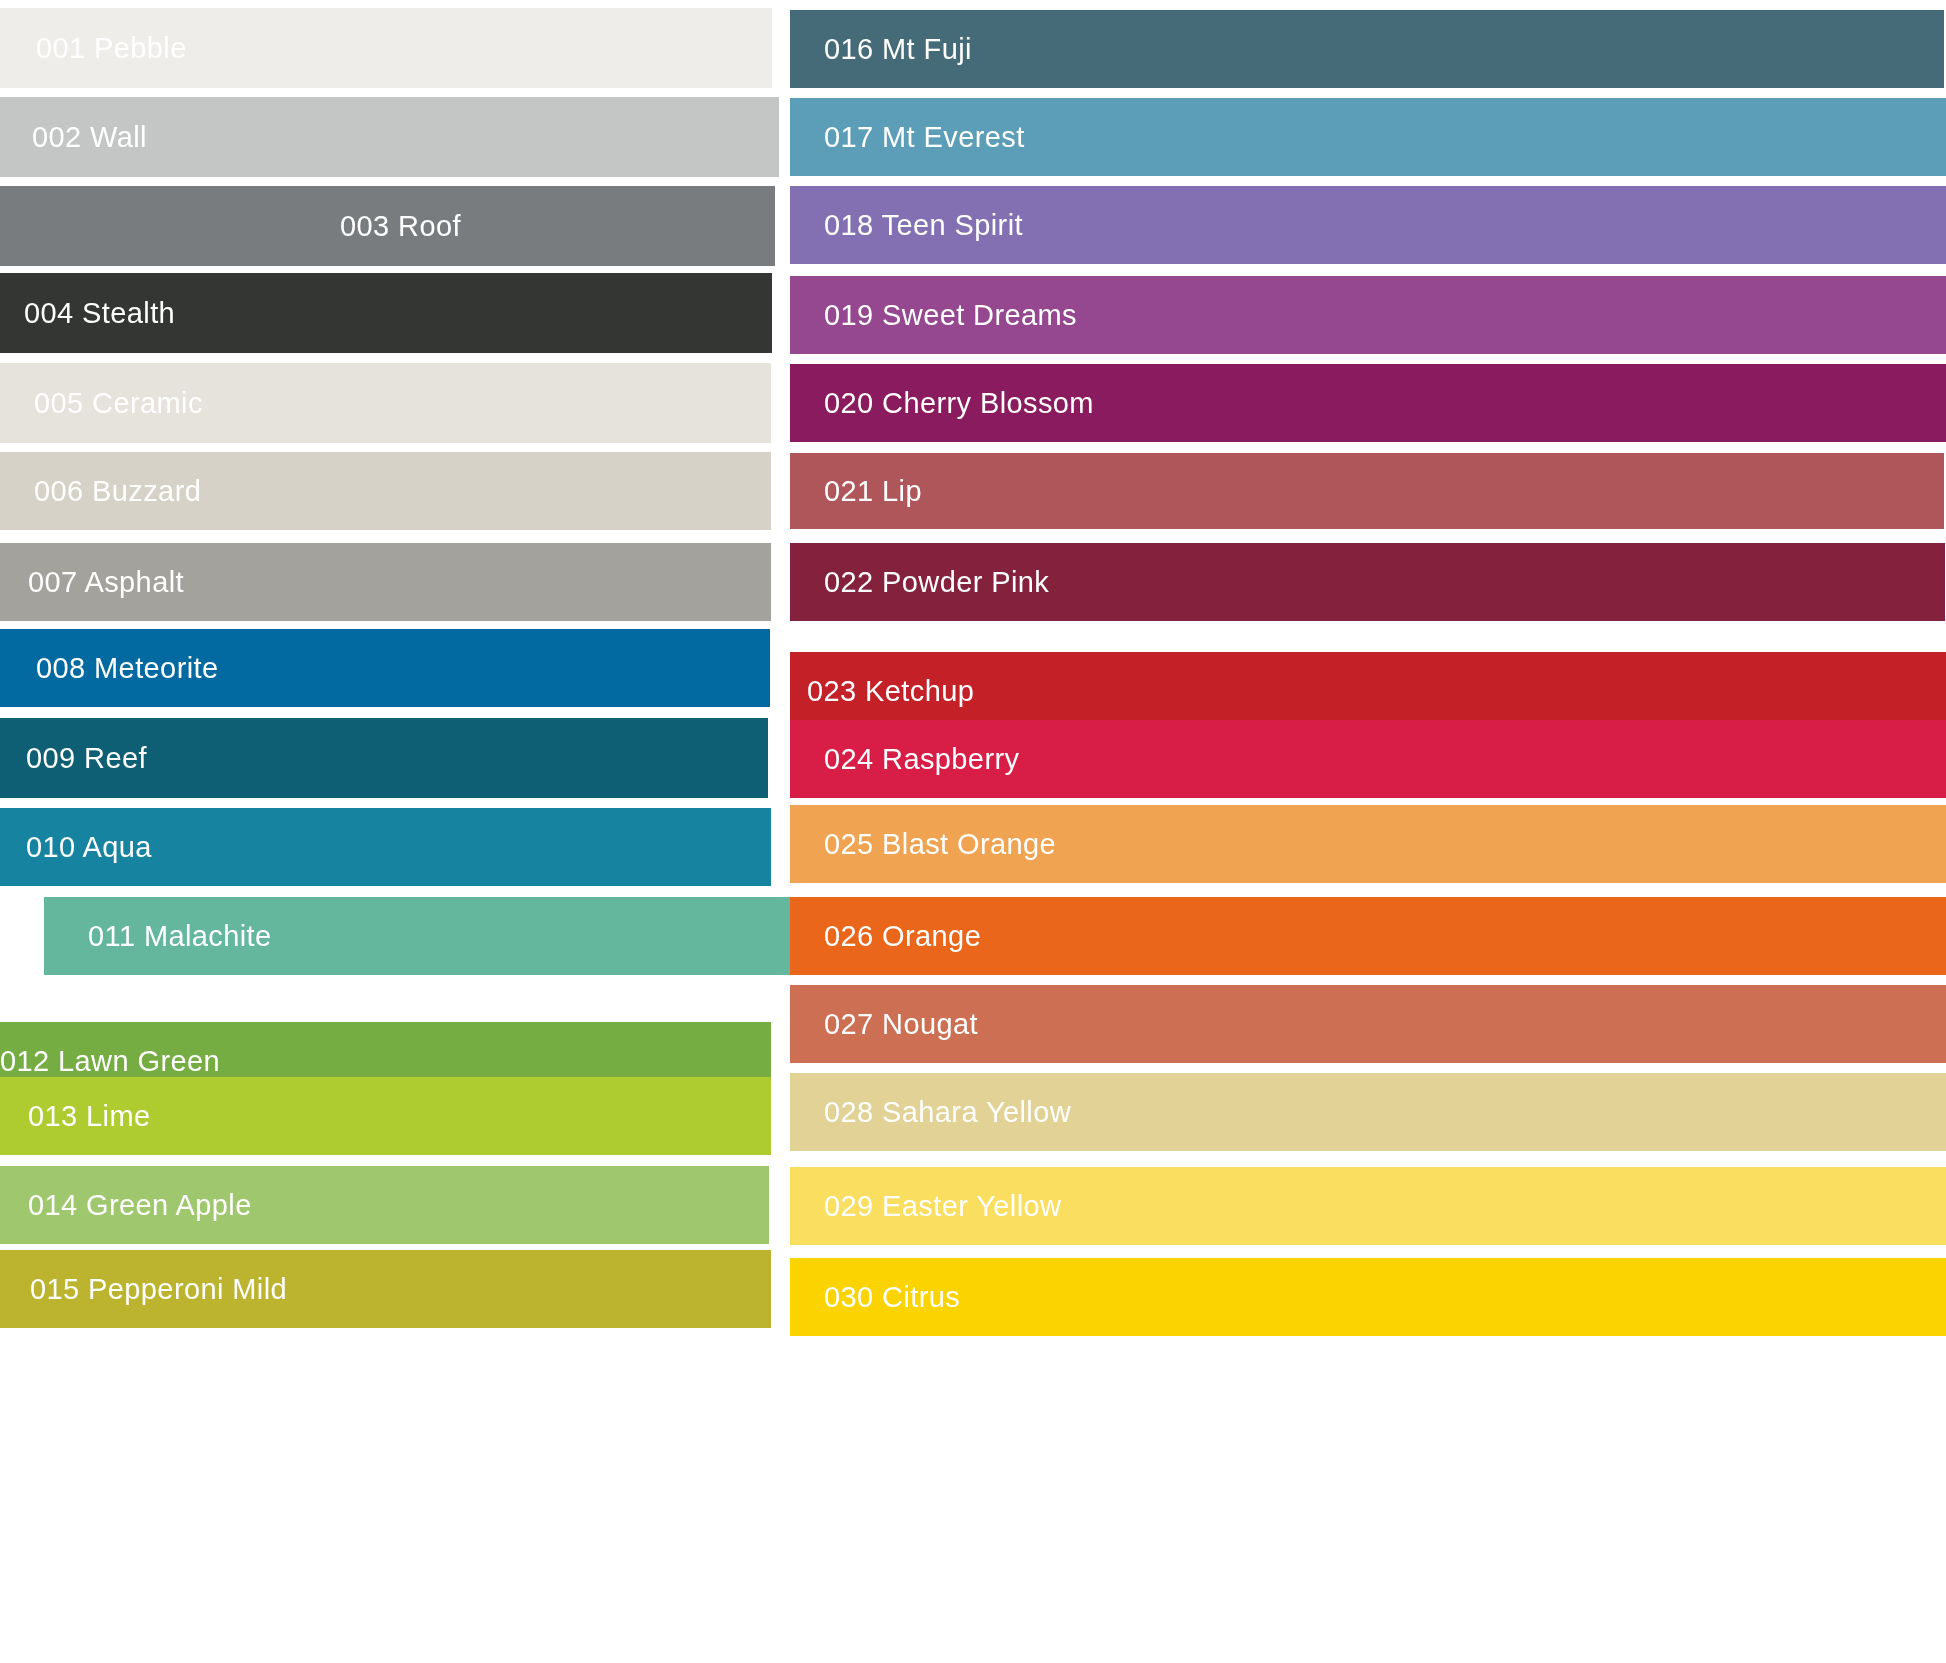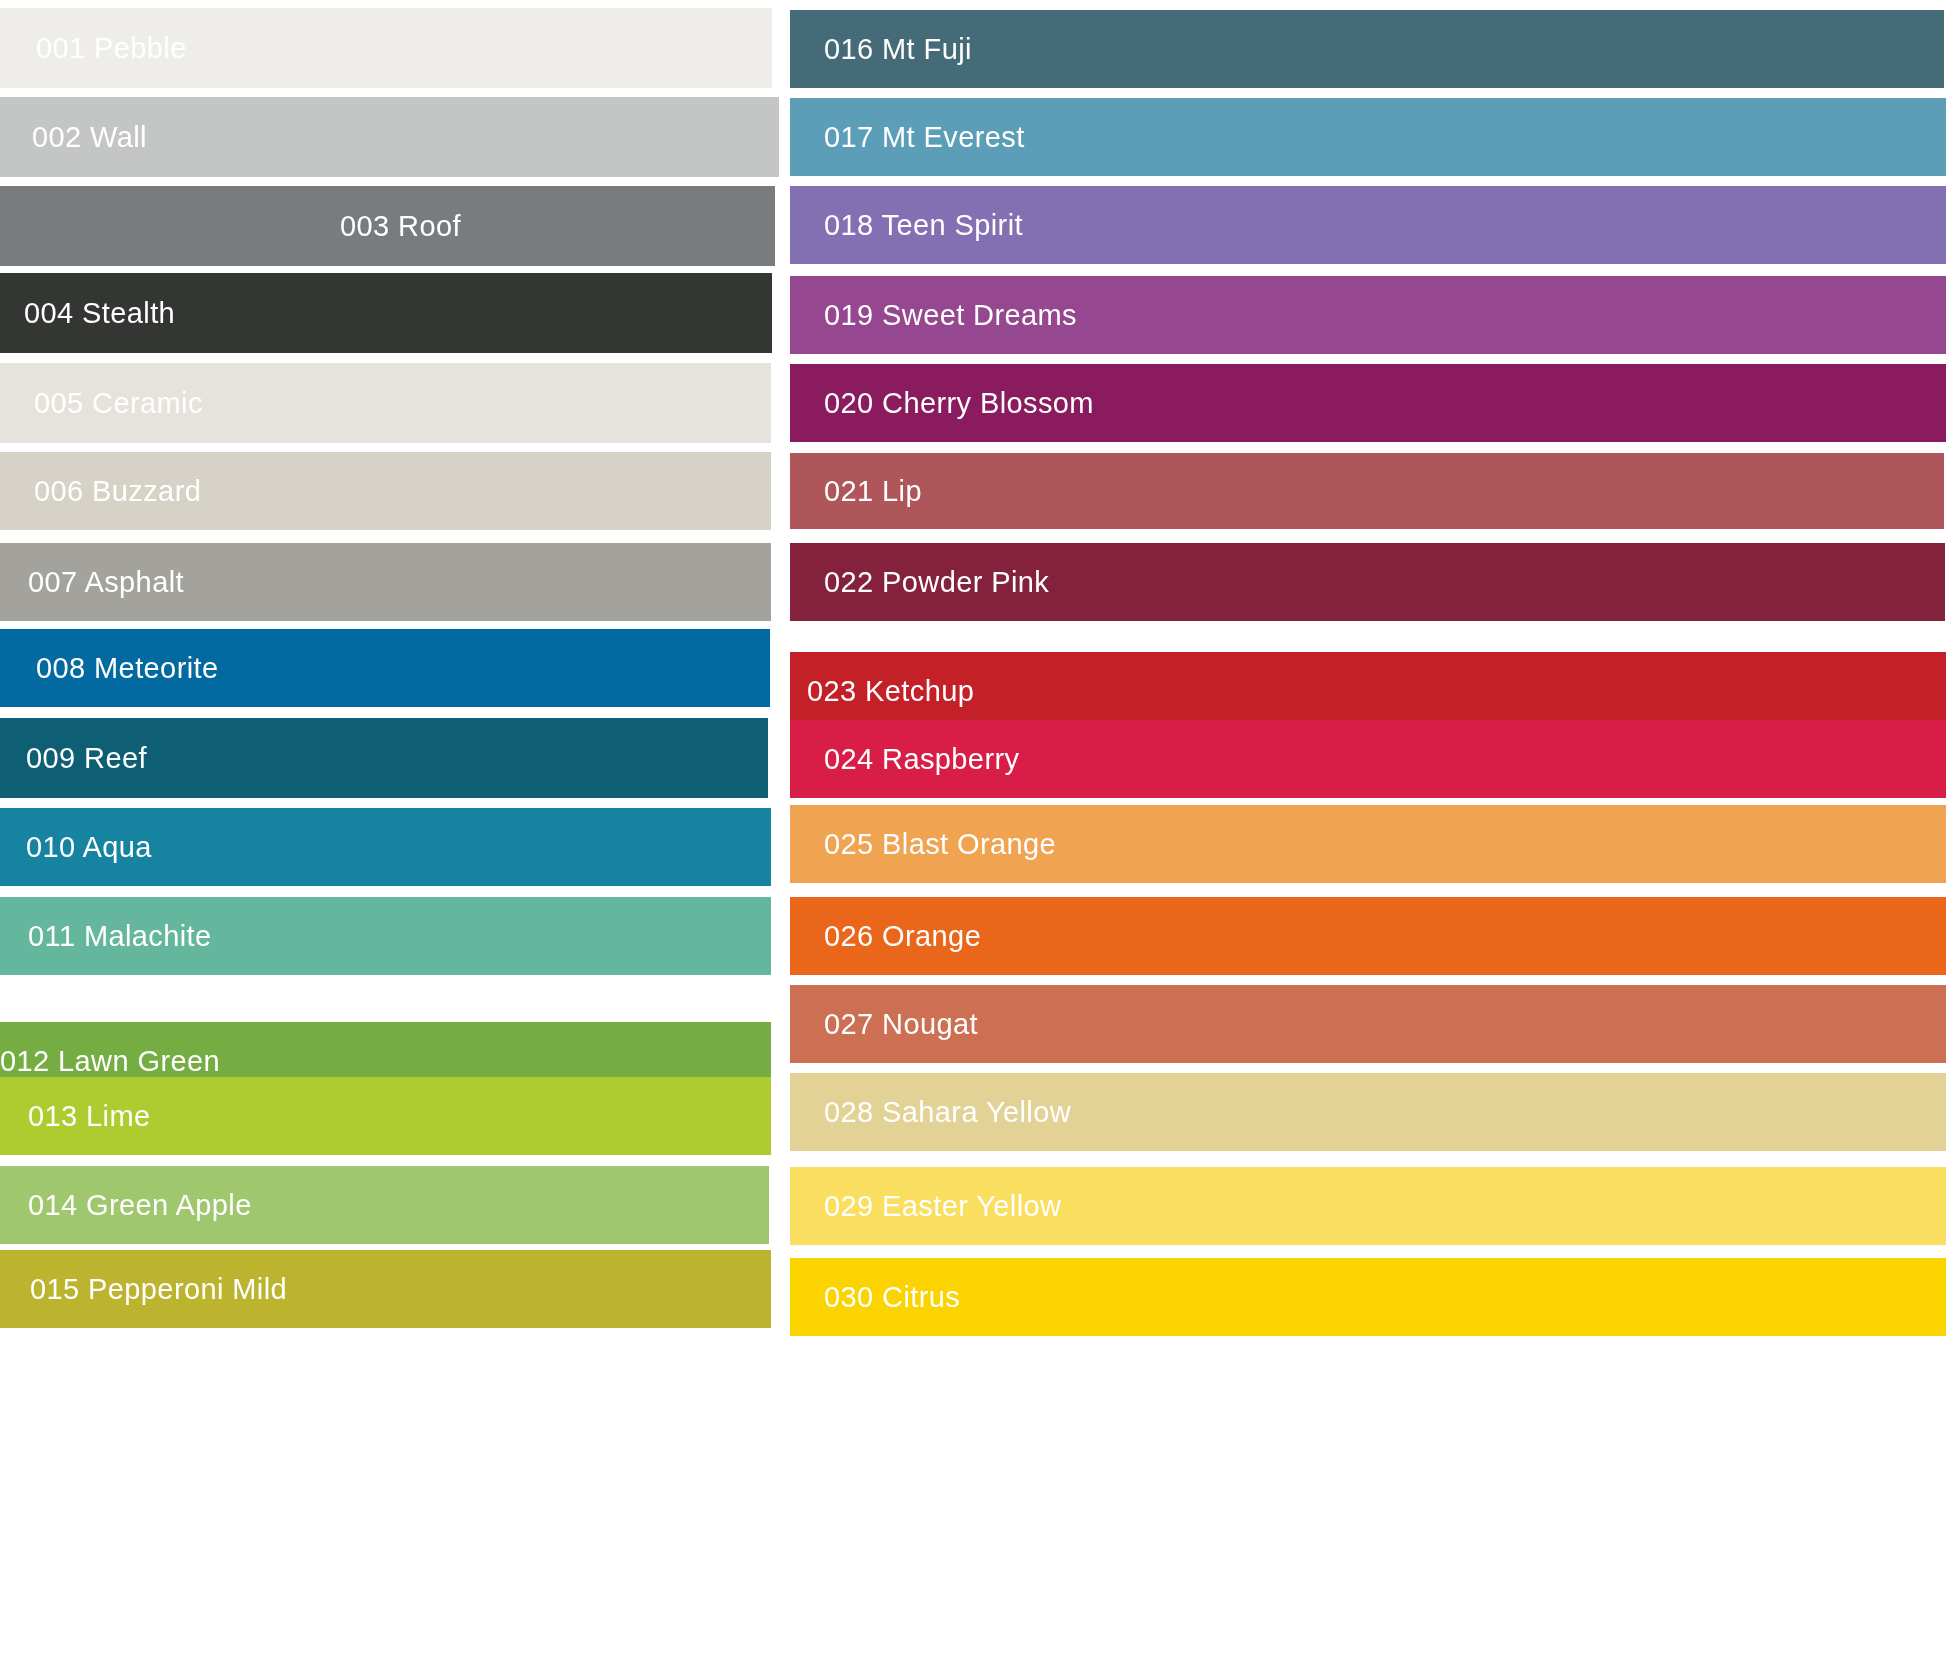--- a/index.html
+++ b/index.html
@@ -86,21 +86,21 @@
       </div>
       <div class="swatch-row" style="top: 629px; height: 78px; width: 770px; background: #0369a1; padding-left: 36px;">
         <span class="swatch-label">008 Meteorite</span>
       </div>
       <div class="swatch-row" style="top: 718px; height: 80px; width: 768px; background: rgb(15, 95, 116); padding-left: 26px;">
         <span class="swatch-label">009 Reef</span>
       </div>
       <div class="swatch-row" style="top: 808px; height: 78px; width: 771px; background: rgb(22, 131, 160); padding-left: 26px;">
         <span class="swatch-label">010 Aqua</span>
       </div>
-      <div class="swatch-row" style="top: 897px; height: 78px; width: 771px; background: rgb(100, 183, 156); padding-left: 28px;">
+      <div class="swatch-row" style="top: 897px; height: 78px; width: 771px; background: rgb(100, 183, 156); padding-left: 44px; margin-left: 44px;">
         <span class="swatch-label">011 Malachite</span>
       </div>
       <div class="swatch-row" style="top: 986px; height: 78px; width: 771px; background: rgb(117, 173, 67);  margin-top: 36px;">
         <span class="swatch-label">012 Lawn Green</span>
       </div>
       <div class="swatch-row" style="top: 1077px; height: 78px; width: 771px; background: rgb(174, 203, 47); padding-left: 28px;">
         <span class="swatch-label">013 Lime</span>
       </div>
       <div class="swatch-row" style="top: 1166px; height: 78px; width: 769px; background: rgb(159, 199, 110); padding-left: 28px;">
         <span class="swatch-label">014 Green Apple</span>

